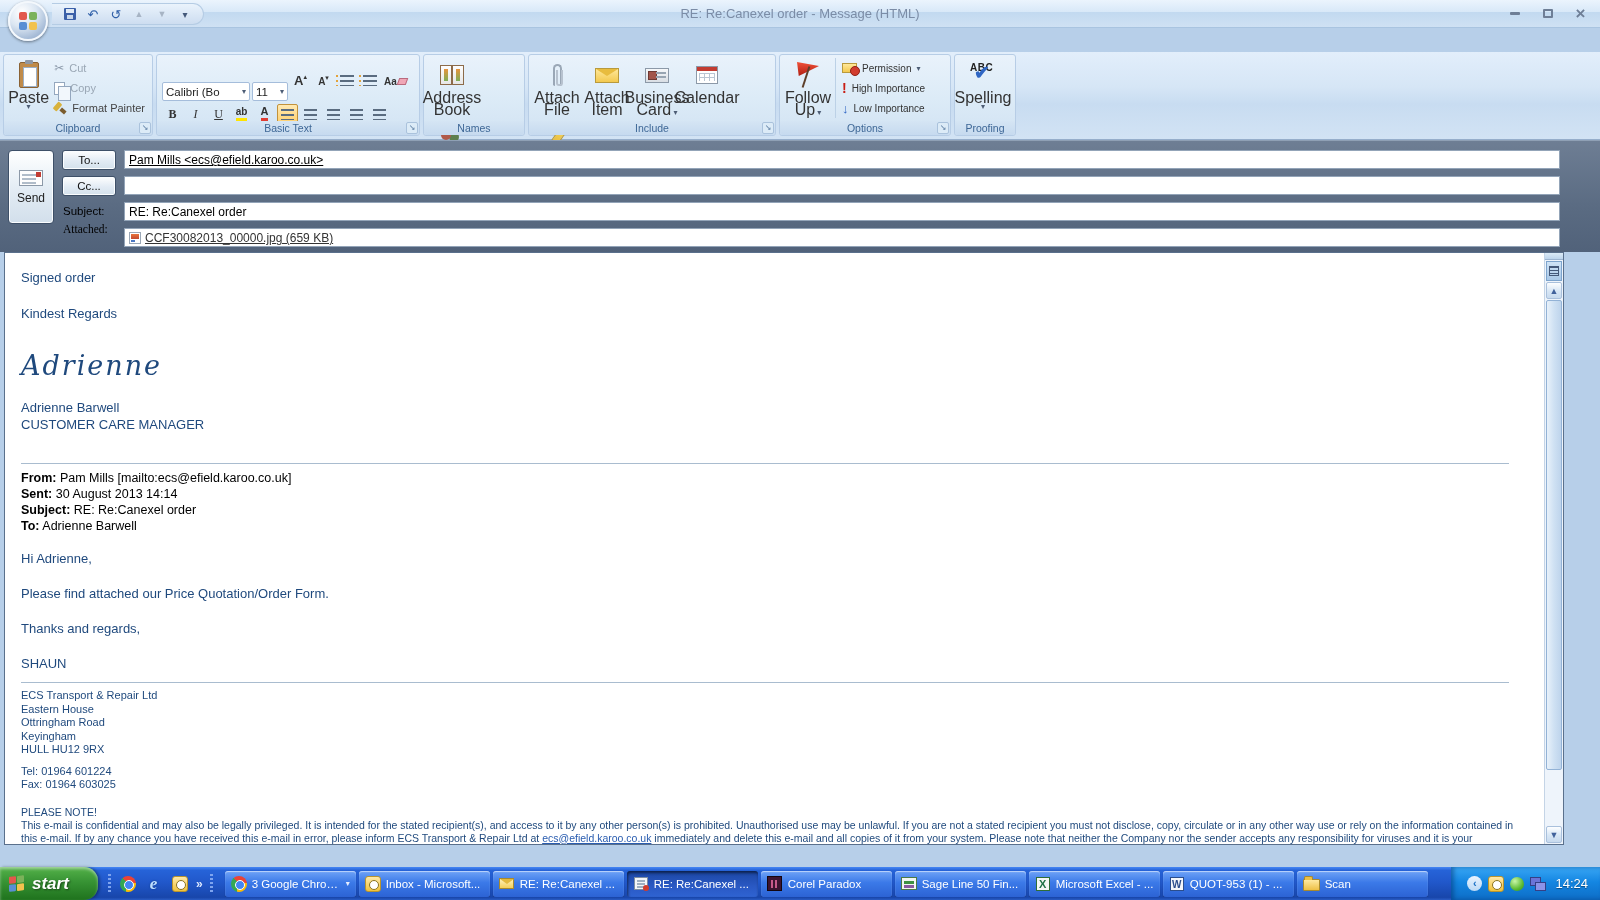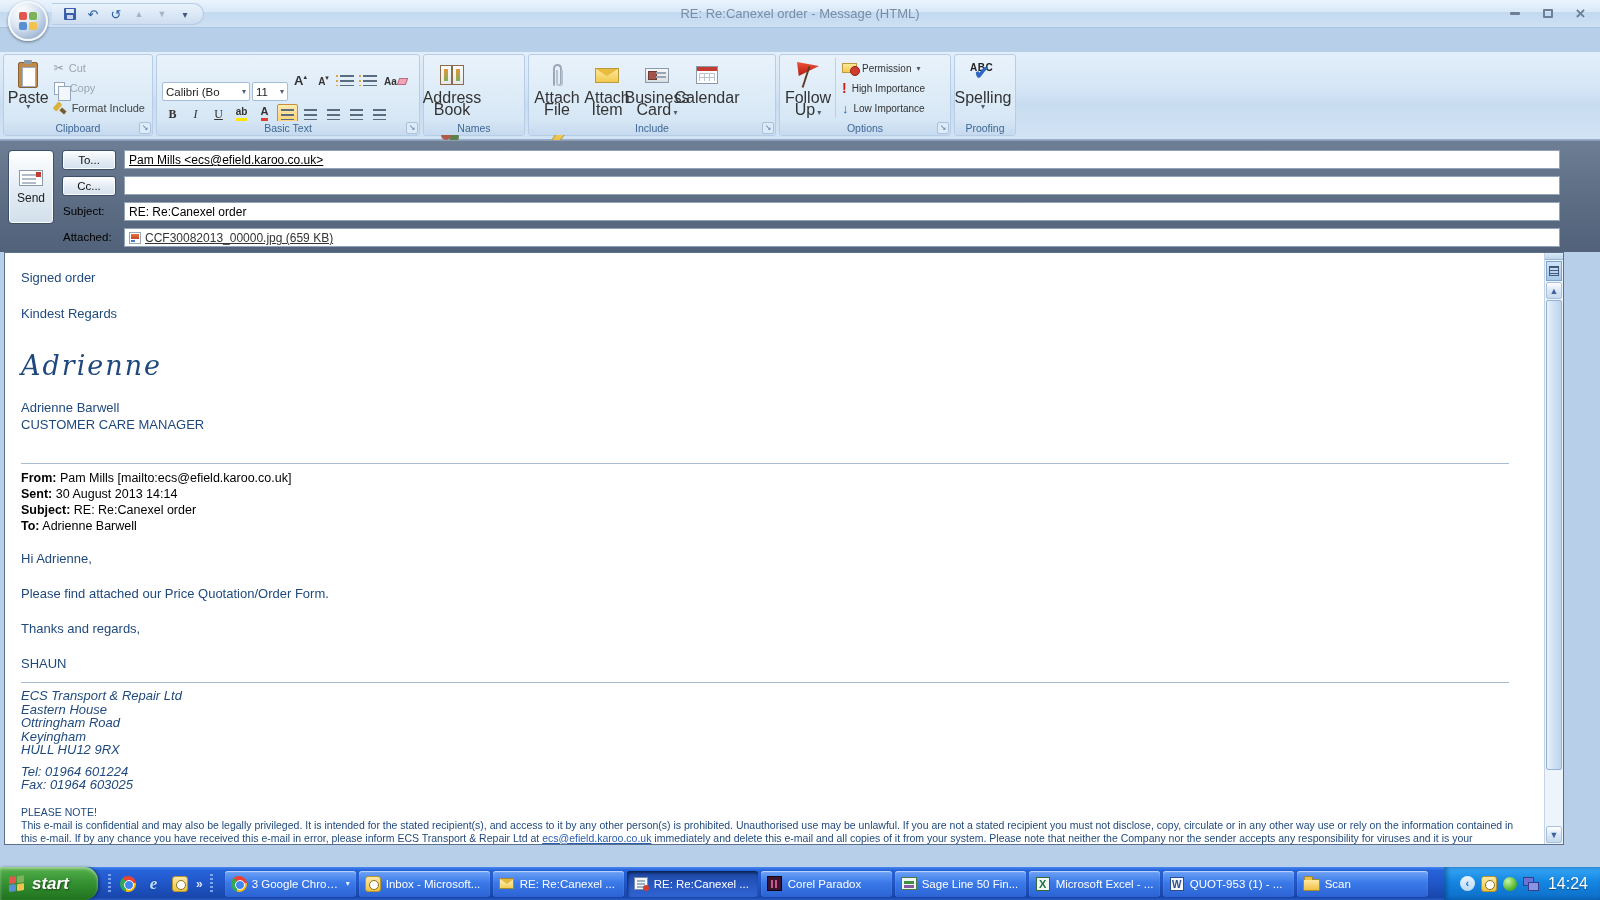--- a/index.html
+++ b/index.html
@@ -151,21 +151,21 @@
   .att-name { text-decoration:underline; color:#333; }
 
   
   .mailbody { position:absolute; top:252px; left:4px; right:36px; bottom:55px; background:#fff; border:1px solid #5a708c; overflow:hidden; }
   .content { position:absolute; left:16px; top:0; right:44px; color:#1f497d; font-size:13px; }
   .par { line-height:17px; }
   .script { font-family:"DejaVu Serif", serif; font-style:italic; font-size:27px; letter-spacing:2px; color:#1f497d; }
   .rule { border:none; border-top:1px solid #a9bccf; margin-right:10px; }
   .qhdr { color:#000; font-size:12.5px; line-height:16px; }
   .qhdr b { font-weight:bold; }
-  .companyblock { font-size:13px; line-height:13.5px;font-style:italic; }
+  .companyblock { font-size:11px; line-height:13.5px; }
   .noteblock { font-size:10.5px; line-height:13px; }
   .mail-link { color:#2a5db0; text-decoration:underline; }
 
   
   .vscroll { position:absolute; top:0; right:0; bottom:0; width:19px; background:#eef4fb; border-left:1px solid #c4d4e6; }
   .scroll-split { height:7px; background:linear-gradient(#dcebf7,#bcd4ec); border-bottom:1px solid #9cb4d0; }
   .scroll-topbtn { height:20px; background:linear-gradient(#cfe3f6,#a9c8e8); border:1px solid #7da4cd; margin:1px; display:flex; align-items:center; justify-content:center; }
   .ic-ruler { width:10px; height:10px; border:1px solid #44597a; background:repeating-linear-gradient(#44597a 0 1px, transparent 1px 3px); }
   .scroll-arrow { height:17px; display:flex; align-items:center; justify-content:center; font-size:9px; color:#41629b;
     background:linear-gradient(#fdfeff,#d7e6f5 55%,#c7daee); border:1px solid #a9c0dc; border-radius:2px; margin:1px; }
@@ -218,21 +218,21 @@
   .ic-folder { width:17px; height:12px; background:linear-gradient(#ffe9a0,#eec045); border:1px solid #a8892e; border-radius:1px; position:relative; margin-top:3px; }
   .ic-folder::before { content:""; position:absolute; left:0; top:-4px; width:7px; height:3px; background:#eec045; border:1px solid #a8892e; border-bottom:none; border-radius:2px 2px 0 0; }
   .tray { height:33px; display:flex; align-items:center; gap:6px; padding:0 12px 0 16px; position:relative;
     background:linear-gradient(#39a7f5,#1486e2 45%,#0e6fc8 95%); box-shadow:inset 3px 0 4px rgba(0,40,100,.45); }
   .tray-chevron { width:15px; height:15px; border-radius:50%; background:linear-gradient(#eaf4ff,#bcd9f5); color:#1a6fc4; font-size:11px; font-weight:bold; text-align:center; line-height:14px; }
   .tray-chevron::before { content:"‹"; }
   .ic-sphere { width:14px; height:14px; border-radius:50%; background:radial-gradient(circle at 35% 30%, #c9f6a8, #5dbb33 60%, #2f8a18); }
   .ic-network { position:relative; width:16px; height:14px; }
   .ic-network::before { content:""; position:absolute; left:0; top:0; width:9px; height:7px; background:#6a74d8; border:1px solid #353f86; }
   .ic-network::after { content:""; position:absolute; right:0; bottom:0; width:9px; height:7px; background:#8b93e8; border:1px solid #353f86; }
-  .clock { color:#fff; font-size:16px; margin-left:3px; text-shadow:0 1px 1px rgba(0,0,0,.4); }
+  .clock { color:#fff; font-size:13px; margin-left:3px; text-shadow:0 1px 1px rgba(0,0,0,.4); }
 
   .gap8 { height:8px; } 
 </style>
 </head>
 <body>
 
 <div class="window">
 
   <div class="titlebar">
     <div class="office-orb">
@@ -283,21 +283,21 @@
           <div class="smallbtn disabled">
               <span class="ic-cut"></span>
               <span>Cut</span>
             </div>
           <div class="smallbtn disabled">
               <span class="ic-copy"></span>
               <span>Copy</span>
             </div>
           <div class="smallbtn">
               <span class="ic-painter"></span>
-              <span>Format Include</span>
+              <span>Format Painter</span>
             </div>
         </div>
       </div>
       <div class="group-label">Clipboard</div>
       <span class="launcher"></span>
     </div>
 
     <div class="group g-basictext">
       <div class="bt-row">
         <span class="combo c-font">
@@ -456,21 +456,21 @@
     <div class="send-btn">
       <span class="ic-sendmail"></span>
       <span>Send</span>
     </div>
     <div class="addr-btn" style="top:9px;">To...</div>
     <div class="env-field" style="top:9px;"><span class="to-value">Pam Mills &lt;ecs@efield.karoo.co.uk&gt;</span></div>
     <div class="addr-btn" style="top:35px;">Cc...</div>
     <div class="env-field" style="top:35px;"><span></span></div>
     <div class="env-label" style="top:64px;">Subject:</div>
     <div class="env-field" style="top:61px;"><span>RE: Re:Canexel order</span></div>
-    <div class="env-label" style="top:90px;">Attached:</div>
+    <div class="env-label" style="top:82px;font-family:Liberation Serif, serif;">Attached:</div>
     <div class="env-field" style="top:87px;">
       <span class="att-item">
         <span class="ic-imgfile"></span>
         <span class="att-name">CCF30082013_00000.jpg (659 KB)</span>
       </span>
     </div>
   </div>
 
   <div class="mailbody">
     <div class="content">

